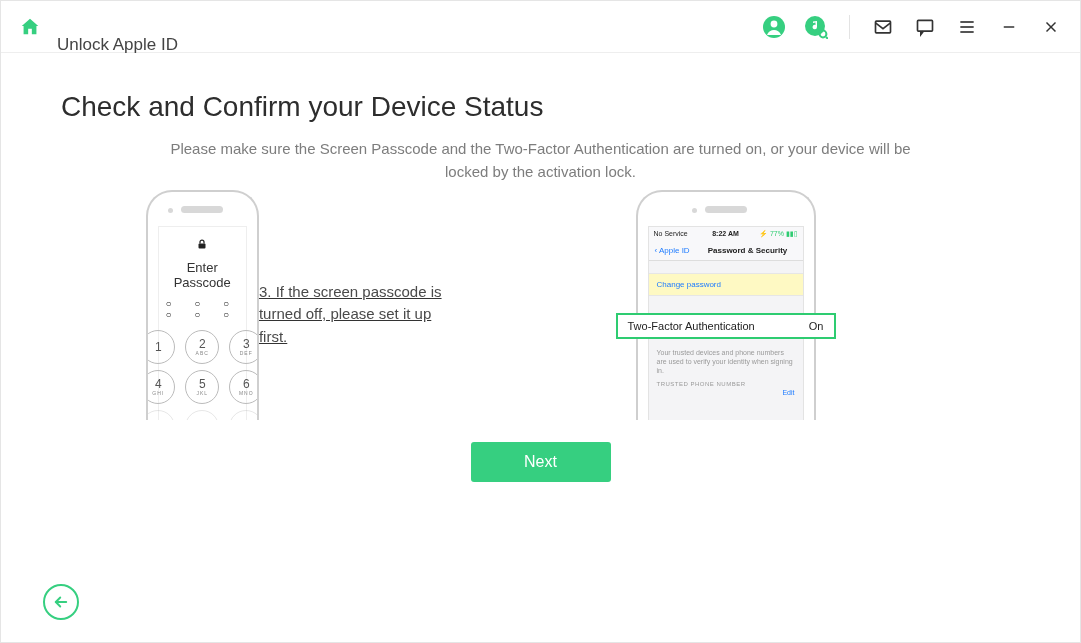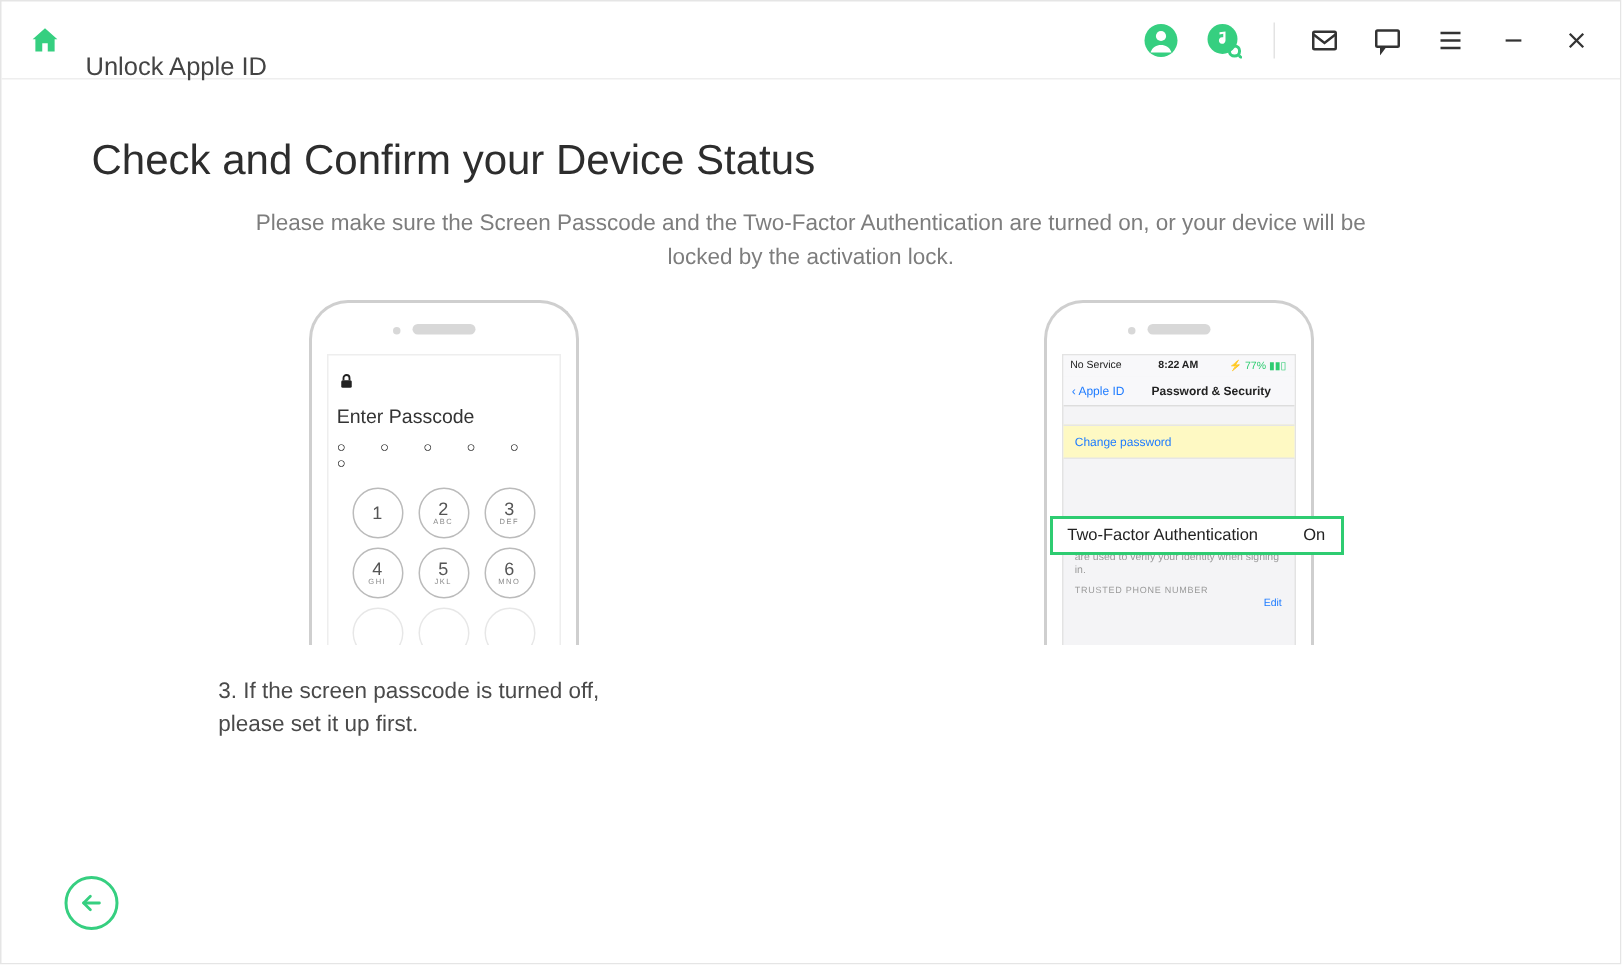--- a/index.html
+++ b/index.html
@@ -6,29 +6,29 @@
     body { font-family: -apple-system, "Segoe UI", Helvetica, Arial, sans-serif; color:#333; background:#fff; width:1081px; height:643px; overflow:hidden; }
     .window { width:1081px; height:643px; border:1px solid #e5e5e5; display:flex; flex-direction:column; }
     .titlebar { height:52px; border-bottom:1px solid #eee; display:flex; align-items:center; padding:0 14px; gap:12px; }
     .titlebar .home svg { display:block; }
     .app-title { font-size:17px; color:#444;margin-top:36px; }
     .titlebar-spacer { flex:1; }
     .titlebar .icon-btn { width:30px; height:30px; display:flex; align-items:center; justify-content:center; border:none; background:transparent; cursor:pointer; }
     .divider-v { width:1px; height:24px; background:#e3e3e3; margin:0 6px; }
     .content { flex:1; position:relative; padding:38px 60px 0 60px; }
     .heading { font-size:28px; font-weight:500; color:#2d2d2d; margin-bottom:14px; }
-    .subheading { text-align:center; font-size:15px; color:#7d7d7d; line-height:1.55; max-width:760px; margin:0 auto 16px auto; }
+    .subheading { text-align:center; font-size:15px; color:#7d7d7d; line-height:1.55; max-width:760px; margin:0 auto 6px auto; }
     .row { display:flex; justify-content:center; gap:190px; margin-top:4px; }
-    .col { width:300px; display:flex; flex-direction:column; align-items:center; }
+    .col { width:300px; display:flex; align-items:center;text-decoration:underline; }
 
     .phone { width:180px; height:230px; border:2px solid #cfcfcf; border-bottom:none; border-radius:26px 26px 0 0; position:relative; background:#fff; overflow:hidden; }
     .phone .speaker { position:absolute; top:14px; left:50%; transform:translateX(-50%); width:42px; height:7px; border-radius:4px; background:#d8d8d8; }
     .phone .dot { position:absolute; top:16px; left:calc(50% - 34px); width:5px; height:5px; border-radius:50%; background:#d8d8d8; }
 
-    .phone-screen-a { position:absolute; top:34px; left:10px; right:10px; bottom:0; border:1px solid #eee; border-bottom:none; padding:10px 6px 0 6px; }
+    .phone-screen-a { position:absolute; top:34px; left:10px; right:10px; bottom:0; border:1px solid #eee; border-bottom:none; padding:10px 6px 0 6px; text-align:center; }
     .lock-ic { font-size:14px; color:#222; }
     .ep-title { font-size:13px; color:#333; margin-top:6px; }
     .ep-dots { margin-top:8px; letter-spacing:10px; font-size:10px; color:#222; }
     .keypad { margin-top:10px; display:flex; flex-direction:column; gap:6px; align-items:center; }
     .keypad .krow { display:flex; gap:10px; }
     .key { width:34px; height:34px; border:1px solid #bbb; border-radius:50%; display:flex; flex-direction:column; align-items:center; justify-content:center; font-size:12px; color:#555; }
     .key small { font-size:5px; letter-spacing:1px; color:#888; line-height:1; }
 
     .phone-screen-b { position:absolute; top:34px; left:10px; right:10px; bottom:0; border:1px solid #e3e3e3; border-bottom:none; background:#f4f4f6; font-size:8px; color:#444; }
     .sb { display:flex; justify-content:space-between; padding:3px 5px; font-size:7px; color:#222; background:#f8f8fa; }
@@ -44,21 +44,21 @@
     .sub-head { font-size:6px; color:#9a9a9a; padding:4px 8px 2px 8px; letter-spacing:0.5px; }
     .edit-row { display:flex; justify-content:flex-end; padding:0 8px 3px 8px; font-size:7px; color:#1f7cff; }
 
     .caption { font-size:15px; color:#4a4a4a; line-height:1.5; margin-top:20px; width:300px; }
     .col-right .caption { width:300px; }
 
     .next-btn { display:block; margin:22px auto 0 auto; width:140px; height:40px; background:#36cf80; color:#fff; border:none; border-radius:3px; font-size:16px; cursor:pointer; }
 
     .back-btn { position:absolute; left:42px; bottom:22px; width:36px; height:36px; border:2px solid #36cf80; border-radius:50%; background:#fff; display:flex; align-items:center; justify-content:center; cursor:pointer; }
 
-    .tfa-abs { position:absolute; left:-22px; top:142px; right:-22px; border:2px solid #2ecc71; background:#fff; padding:5px 10px; display:flex; justify-content:space-between; font-size:11px; color:#222; z-index:5;margin-left:24px; }
+    .tfa-abs { position:absolute; left:-22px; top:121px; right:-22px; border:2px solid #2ecc71; background:#fff; padding:5px 10px; display:flex; justify-content:space-between; font-size:11px; color:#222; z-index:5; }
   </style>
 </head>
 <body>
 
 <div class="window">
 
   <div class="titlebar">
     <button class="icon-btn home">
       <svg width="22" height="22" viewBox="0 0 24 24" fill="#36cf80">
           <path d="M12 3l9 8h-2v9h-5v-6h-4v6H5v-9H3z"></path>
@@ -197,20 +197,21 @@
           </div>
           <div class="tfa-abs">
             <span>Two-Factor Authentication</span>
             <span>On</span>
           </div>
         </div>
       </div>
 
     </div>
 
+    <button class="next-btn">Next</button>
 
     <button class="back-btn">
       <svg width="18" height="18" viewBox="0 0 24 24" fill="none" stroke="#36cf80" stroke-width="2.5" stroke-linecap="round" stroke-linejoin="round">
           <line x1="19" y1="12" x2="5" y2="12"></line>
           <polyline points="11 18 5 12 11 6"></polyline>
         </svg>
     </button>
   </div>
 
 </div>

